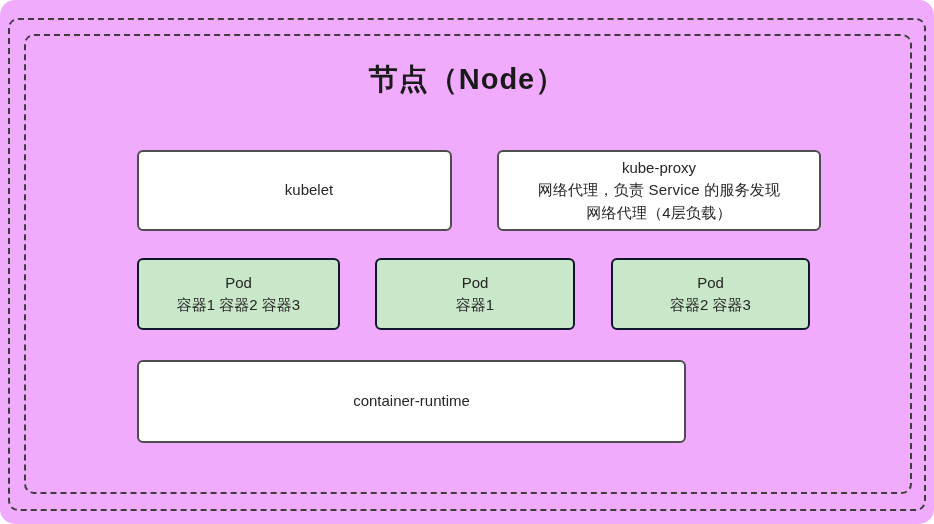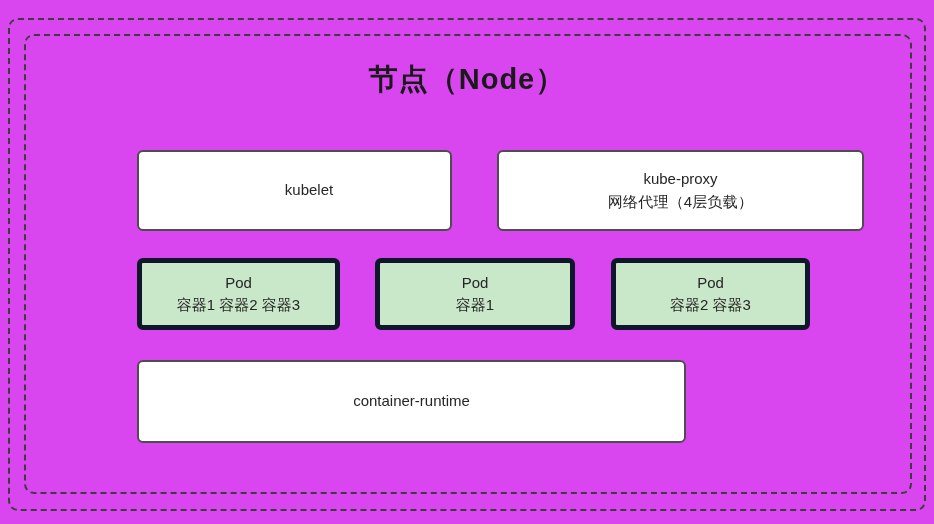--- a/index.html
+++ b/index.html
@@ -11,22 +11,23 @@
   body {
     font-family: "Liberation Sans", "DejaVu Sans", sans-serif;
     color: #1f1f1f;
     -webkit-font-smoothing: antialiased;
   }
 
   #canvas {
     position: relative;
     width: 934px;
     height: 524px;
-    background: #d946ef;
+    background: #f0abfc;
     overflow: hidden;
+    border-radius: 15px;
   }
 
   
   .frame {
     position: absolute;
     border-style: dashed;
     border-width: 2px;
     border-color: #3d3d3d;
     border-radius: 10px;
     background: transparent;
@@ -82,34 +83,34 @@
   .box-kubelet {
     left: 137px;
     top: 150px;
     width: 315px;
     height: 81px;
     padding-left: 29px;
   }
   .box-kubeproxy {
     left: 497px;
     top: 150px;
-    width: 367px;
+    width: 324px;
     height: 81px;
   }
   .box-runtime {
     left: 137px;
     top: 360px;
     width: 549px;
     height: 83px;
   }
 
   
   .box-pod {
     background: #c9e7c9;
-    border: 5px solid #0f172a;
+    border: 2px solid #0f172a;
     border-radius: 6px;
   }
   .pod-1 {
     left: 137px;
     top: 258px;
     width: 203px;
     height: 72px;
   }
   .pod-2 {
     left: 375px;
@@ -137,20 +138,21 @@
   <div class="frame frame-inner"></div>
 
   <div class="node-title">节点（Node）</div>
 
   <div class="box box-kubelet">
     <span class="line">kubelet</span>
   </div>
 
   <div class="box box-kubeproxy">
     <span class="line">kube-proxy</span>
+    <span class="line spaced">网络代理，负责 Service 的服务发现</span>
     <span class="line spaced">网络代理（4层负载）</span>
   </div>
 
   <div class="box box-pod pod-1">
     <span class="line">Pod</span>
     <span class="line">容器1  容器2  容器3</span>
   </div>
 
   <div class="box box-pod pod-2">
     <span class="line">Pod</span>

